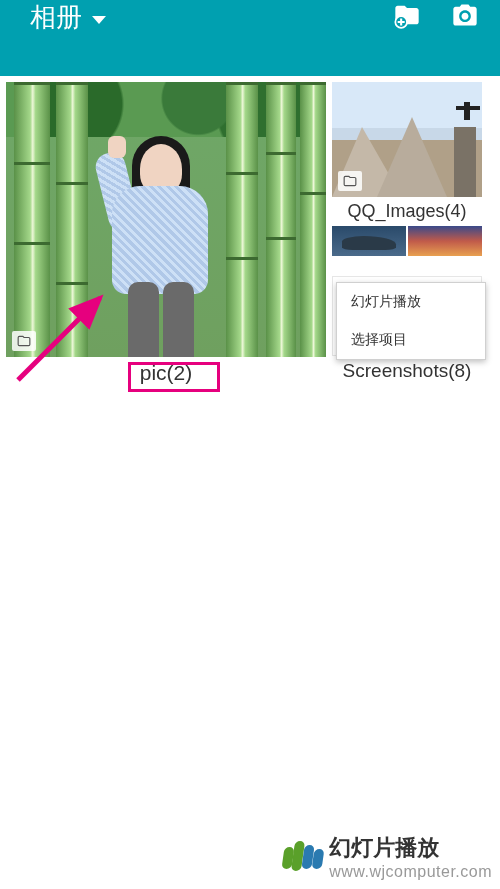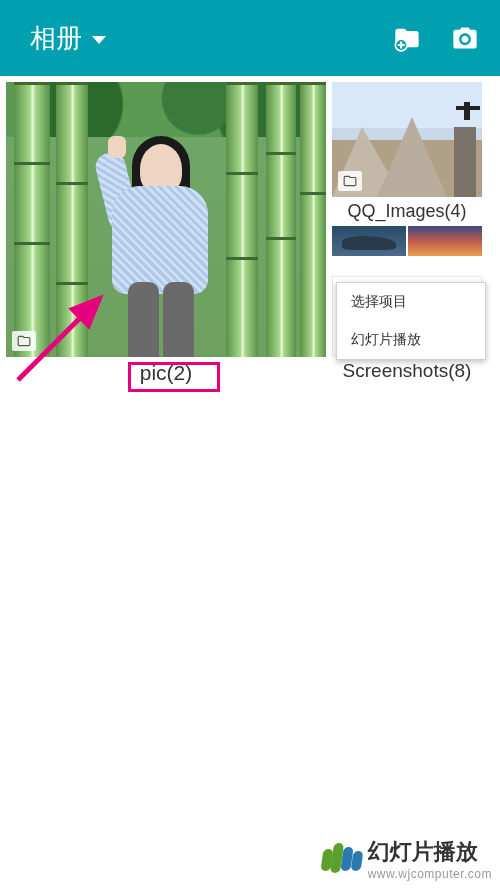--- a/index.html
+++ b/index.html
@@ -8,21 +8,21 @@
       height: 889px;
       font-family: -apple-system, "Helvetica Neue", Arial, sans-serif;
       background: #fff;
       position: relative;
       overflow: hidden;
     }
     .header {
       background: #00a0b0;
       height: 76px;
       display: flex;
-      align-items: center;
+      align-items: flex-start;
       padding: 0 20px 0 30px;
     }
     .header-title {
       color: #fff;
       font-size: 26px;
       font-weight: 500;
       display: flex;
       align-items: center;
       gap: 10px;
       flex: 1;
@@ -117,21 +117,21 @@
     .anno-arrow { position:absolute; pointer-events:none; }
     
     .watermark {
       position: absolute;
       right: 8px; bottom: 8px;
       display: flex; align-items: center; gap: 6px;
     }
     .wm-logo { position:relative; width:40px; height:32px; }
     .wb { position:absolute; width:10px; border-radius:5px; }
     .wm-text { font-size: 22px; font-weight: 700; color: #333; }
-    .wm-sub { font-size: 12px; color: #999; letter-spacing: 0.5px; display:block; }
+    .wm-sub { font-size: 16px; color: #999; letter-spacing: 0.5px; display:block; }
   </style>
 </head>
 <body>
 
 <div class="header">
   <div class="header-title">
     <span>相册</span>
     <span class="dropdown-caret"></span>
   </div>
   <div class="header-actions">
@@ -223,22 +223,22 @@
               </svg>
           </div>
         </div>
         <div class="album-label" style="font-size:19px;">Screenshots(8)</div>
       </div>
     </div>
   </div>
 </div>
 
 <div class="context-menu">
+  <div class="menu-item">幻灯片播放</div>
   <div class="menu-item">选择项目</div>
-  <div class="menu-item">幻灯片播放</div>
 </div>
 
 <div class="anno-box" style="top:362px; left:128px; width:92px; height:30px;"></div>
 <svg class="anno-arrow" style="top:280px; left:8px; width:130px; height:110px;" viewBox="0 0 130 110">
   <defs>
       <marker id="ah" markerWidth="8" markerHeight="8" refX="6" refY="3" orient="auto">
         <path d="M0,0 L7,3 L0,6 z" fill="#e6007e"></path>
       </marker>
     </defs>
   <line x1="10" y1="100" x2="92" y2="18" stroke="#e6007e" stroke-width="5" marker-end="url(#ah)"></line>

